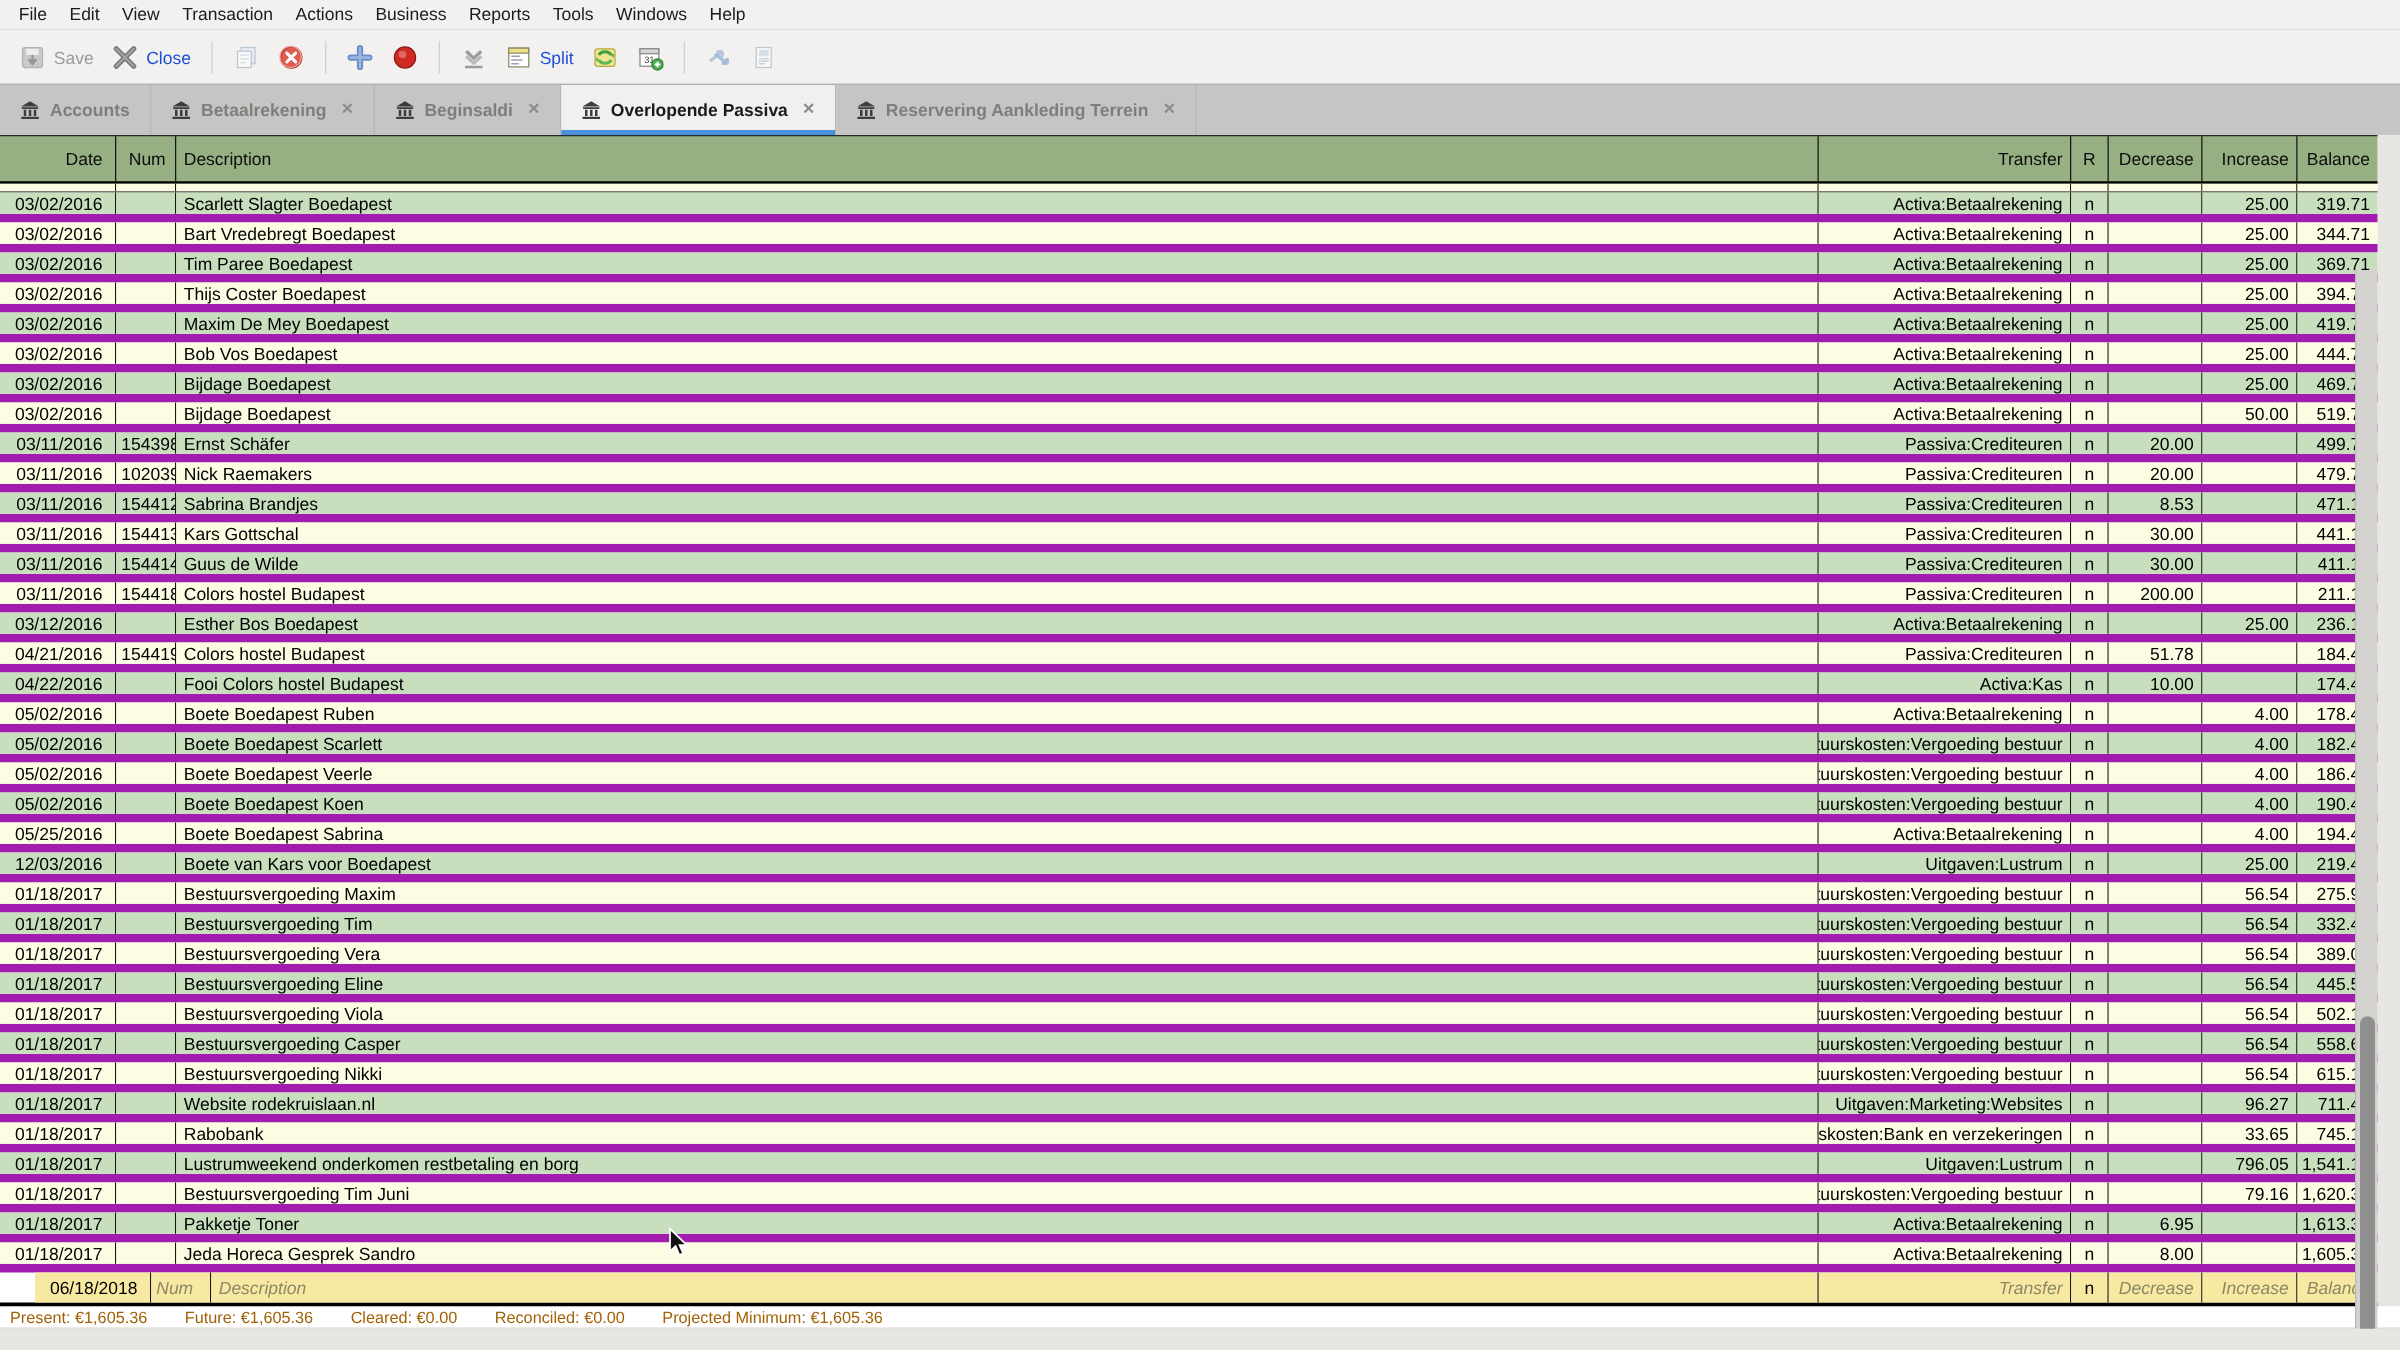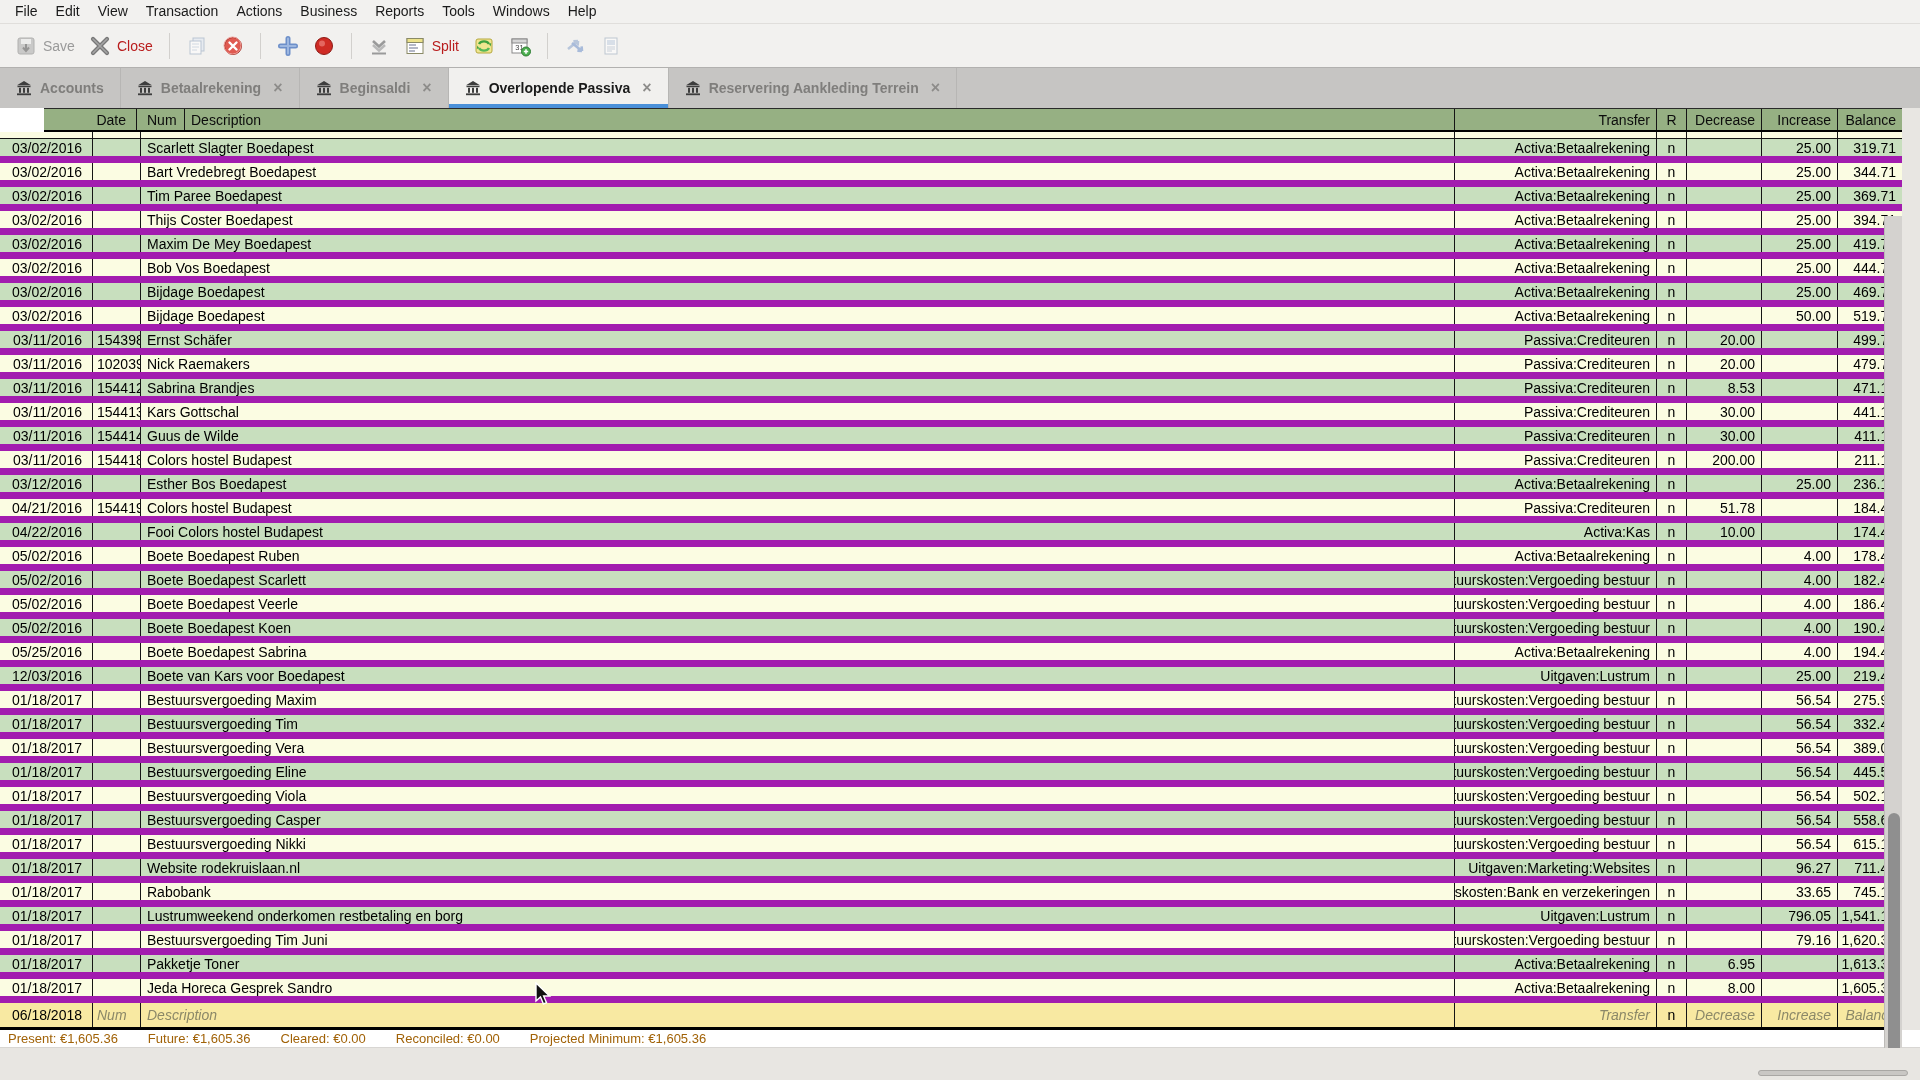--- a/index.html
+++ b/index.html
@@ -7,21 +7,21 @@
     font-family:"Liberation Sans", sans-serif; -webkit-font-smoothing:antialiased; }
 
   
   .menubar { height:24px; background:#f2f1ef; display:flex; align-items:center;
     padding-left:6px; border-bottom:1px solid #e0dedb; }
   .menu-item { font-size:14px; color:#1a1a1a; padding:0 9px; line-height:23px; cursor:default; }
 
   
   .toolbar { height:43px; background:#f2f1ef; display:flex; align-items:center; padding-left:8px; }
   .tb-btn { display:flex; align-items:center; gap:6px; padding:4px 7px; border-radius:3px; }
-  .tb-btn .lbl { font-size:14px; color:#b91c1c; }
+  .tb-btn .lbl { font-size:14px; color:#1d4ed8; }
   .tb-btn.disabled .lbl { color:#9a9a9a; }
   .tb-btn.disabled svg { opacity:.55; }
   .tb-sep { width:1px; height:26px; background:#d2d0cd; margin:0 9px; }
 
   
   .tabbar { height:41px; background:#c6c5c3; display:flex; align-items:stretch;
     border-top:1px solid #b2b1af; }
   .tab { display:flex; align-items:center; gap:8px; padding:0 16px; position:relative;
     border-right:1px solid #b7b6b4; }
   .tab .t-lbl { font-size:14px; font-weight:bold; color:#7f7e7c; white-space:nowrap; }
@@ -32,35 +32,35 @@
   .tab .t-close { font-size:16px; font-weight:bold; color:#8d8c8a; margin-left:4px; line-height:1; }
 
   
   .register { position:relative; width:1902px; background:#fff;
     border-bottom:3px solid #000; }
   .rrow { display:grid; grid-template-columns:93px 48px 1fr 202px 30px 75px 76px 64px;
     height:24px; border-bottom:7px solid #a21caf; }
   .rrow > div { overflow:hidden; white-space:nowrap; border-right:1px solid #151515;
     font-size:14px; color:#000; display:flex; align-items:center; }
   .rrow > div:last-child { border-right:none; }
-  .hdr { height:24px; background:var(--header-bg); border-top:1px solid #2a2a2a;
-    border-bottom:2px solid #000;margin-left:44px; }
+  .hdr { height:39px; background:var(--header-bg); border-top:1px solid #2a2a2a;
+    border-bottom:2px solid #000; }
   .hdr > div { font-size:14px; color:#0c0c0c; }
   .partial { height:7px; border-bottom:1px solid #151515; }
   .c-date { justify-content:flex-end; padding-right:10px; }
   .c-num  { padding-left:4px; }
   .c-desc { padding-left:6px; }
   .c-tr   { justify-content:flex-end; padding-right:6px; }
   .c-r    { justify-content:center; }
   .c-amt  { justify-content:flex-end; padding-right:6px; }
   .hdr .c-num { padding-left:10px; }
   .row-green > div { background:var(--row-green); }
   .row-cream > div { background:var(--row-cream); }
   .row-sel   > div { background:var(--selected-bg); }
-  .row-sel { border-bottom:none; }
+  .row-sel { border-bottom:none;margin-left:28px; }
   .ph { font-style:italic; color:var(--placeholder); }
 
   
   .statusbar { height:18px; background:#ffffff; display:flex; align-items:center;
     gap:30px; padding-left:8px; border-bottom:1px solid #d8d6d3; }
   .statusbar span { font-size:13px; color:#a16207; }
   .bottom-area { height:33px; background:#e8e6e2; position:relative; }
   .hscroll-thumb { position:absolute; left:1758px; top:22px; width:150px; height:6px;
     background:#c9c7c4; border:1px solid #a9a7a4; border-radius:3px; }
 

